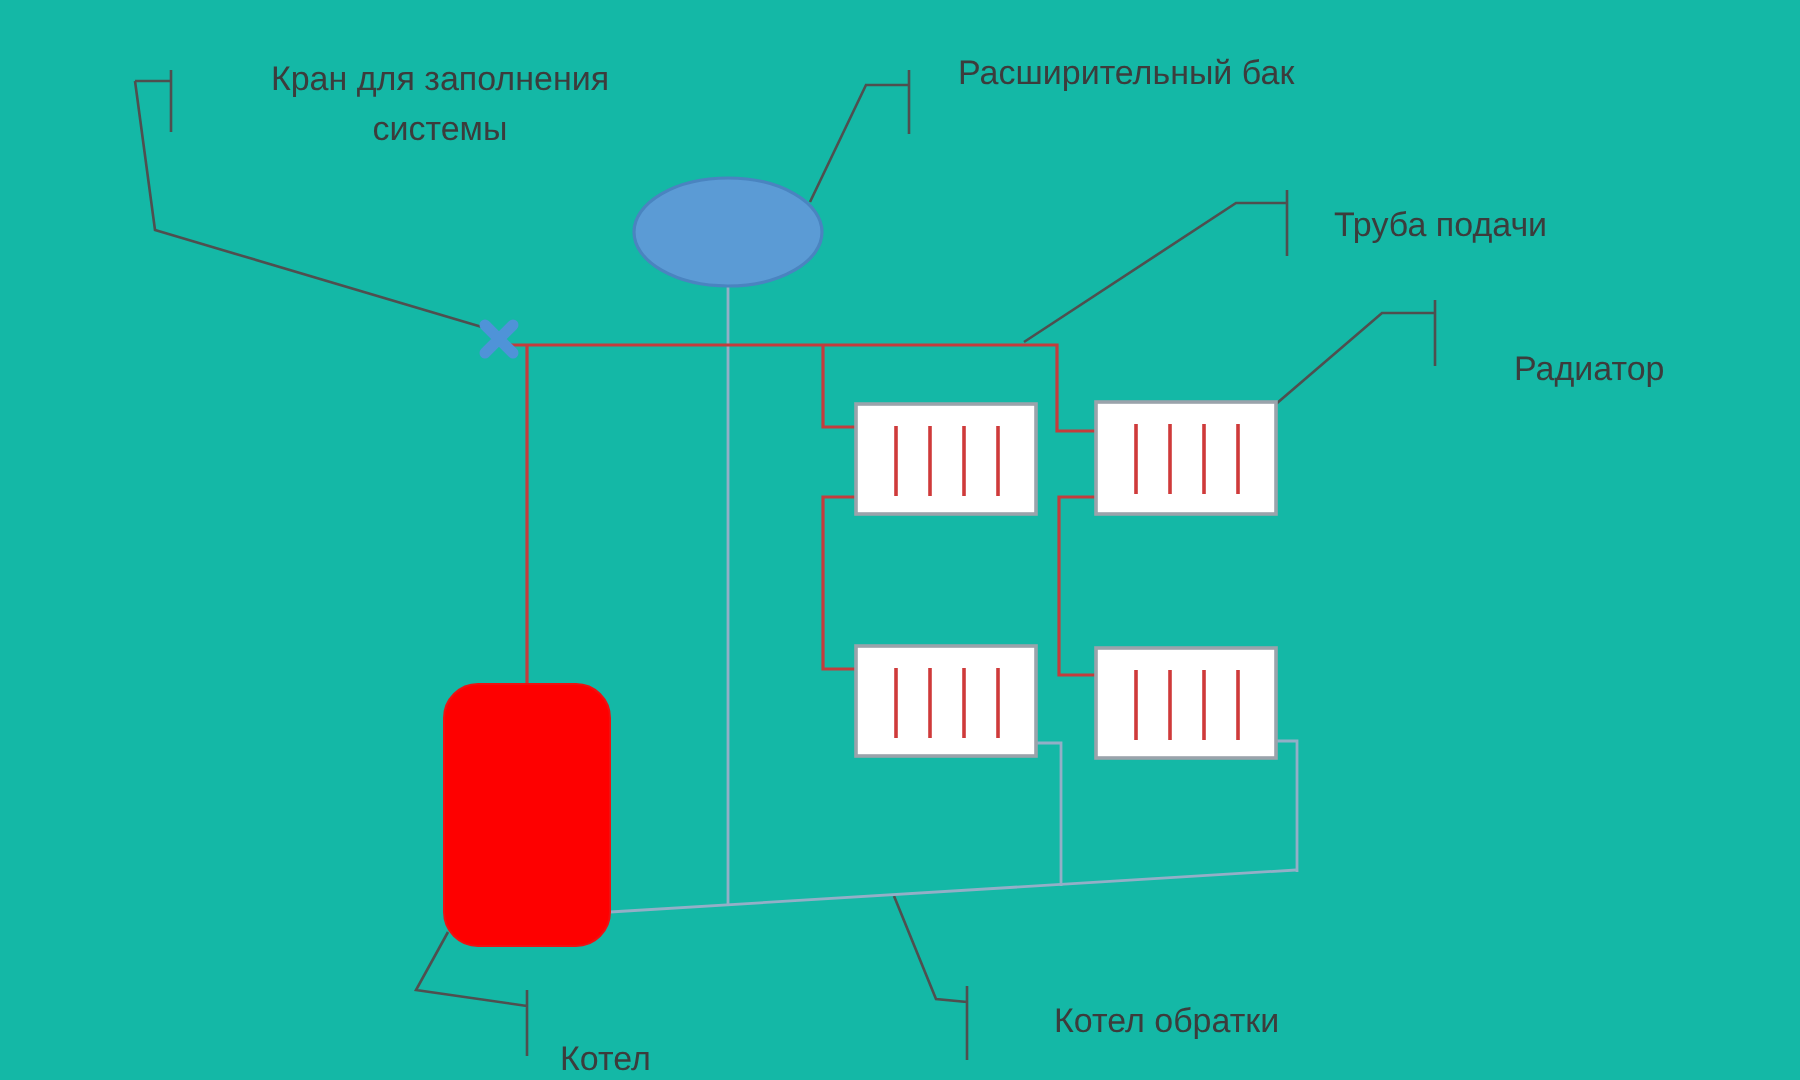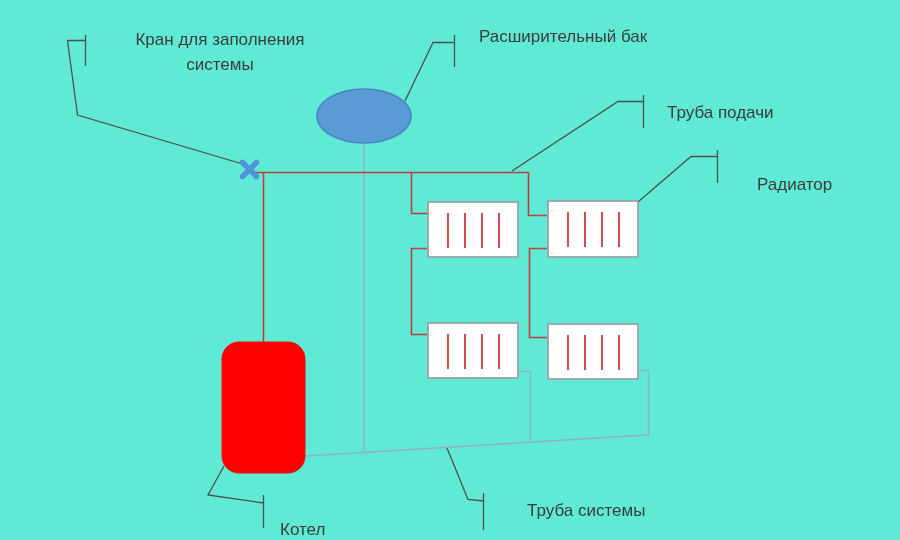--- a/index.html
+++ b/index.html
@@ -1,16 +1,16 @@
 <!DOCTYPE html>
 <html><head>
 <meta charset="utf-8">
 <style>
   html,body{margin:0;padding:0;background:#ffffff;}
-  #stage{position:relative;width:900px;height:540px;background:#5eead4;overflow:hidden;
+  #stage{position:relative;width:900px;height:540px;background:#14b8a6;overflow:hidden;
          font-family:"Liberation Sans", sans-serif;}
   #stage svg{position:absolute;left:0;top:0;}
   .label{position:absolute;color:#3c3c3c;font-size:17px;line-height:25px;white-space:nowrap;}
   .label.center{text-align:center;white-space:pre-line;}
   .pipes{fill:none;stroke-width:1.6;}
   .callouts{fill:none;stroke-width:1.3;}
   .fins line{stroke-width:1.8;}
   .returns{fill:none;stroke-width:1.4;}
 </style>
 </head>
@@ -89,14 +89,14 @@
 системы</div>
 
   <div class="label" style="left:479px;top:24px;">Расширительный бак</div>
 
   <div class="label" style="left:667px;top:100px;text-align:right;">Труба подачи</div>
 
   <div class="label" style="left:757px;top:172px;">Радиатор</div>
 
   <div class="label" style="left:280px;top:517px;">Котел</div>
 
-  <div class="label" style="left:527px;top:498px;">Труба системы</div>
+  <div class="label" style="left:527px;top:498px;">Котел обратки</div>
 </div>
 
 </body></html>

